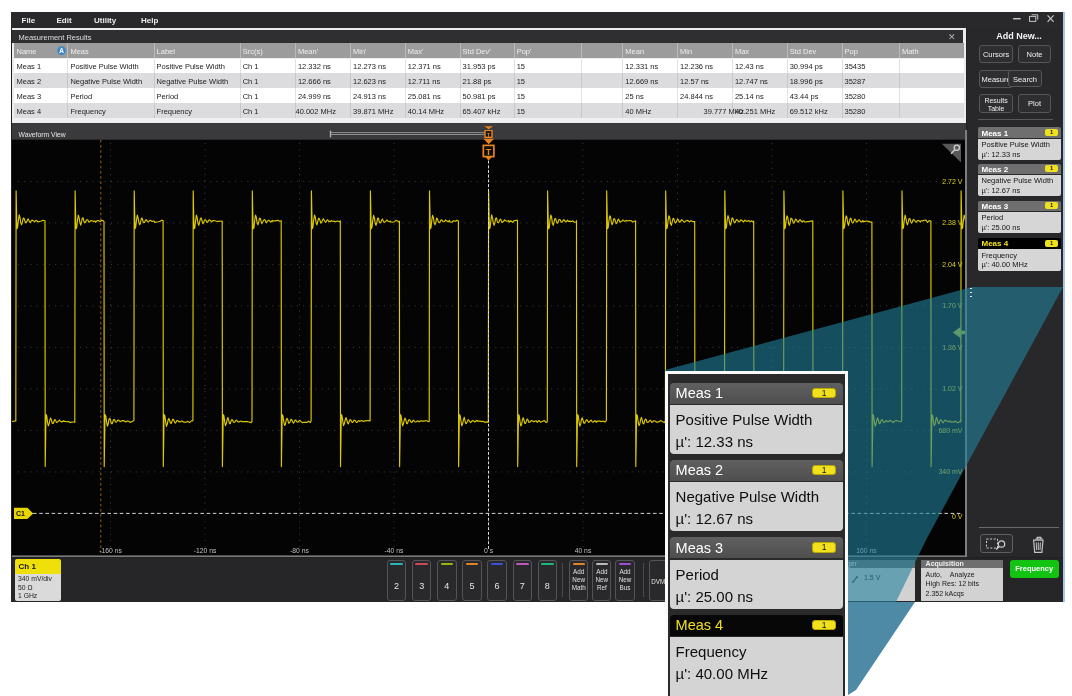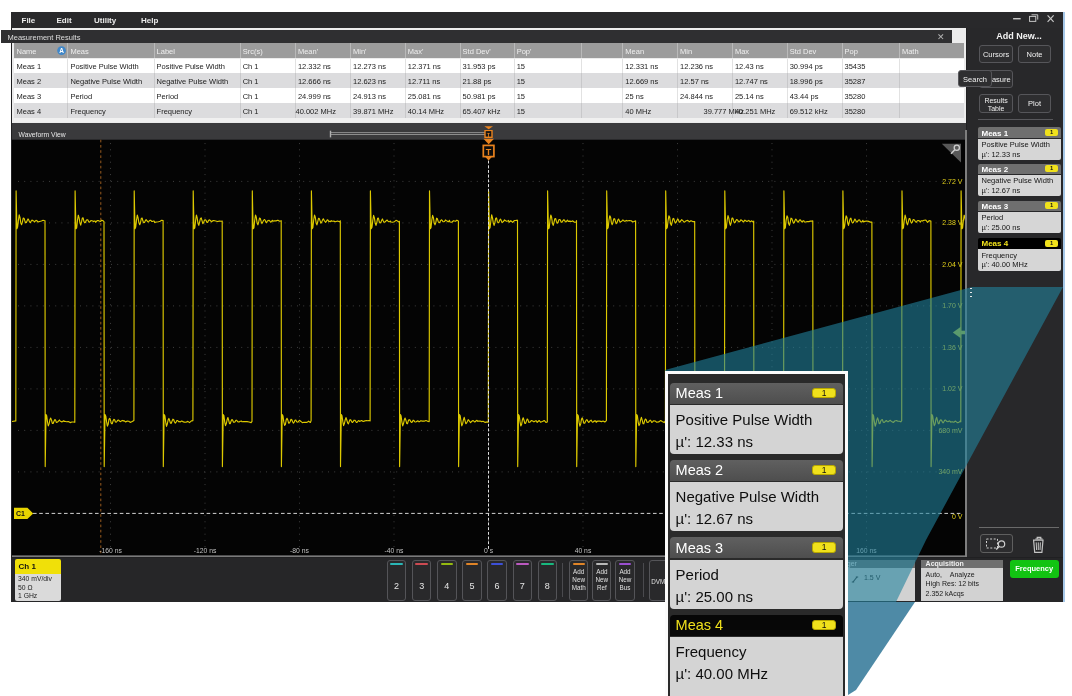--- a/index.html
+++ b/index.html
@@ -8,21 +8,21 @@
 #menubar { left:11px; top:12px; width:1052px; height:15.7px; background:#29292b; color:#ececec; font-size:8px; font-weight:bold; }
 #menubar span { position:absolute; top:4px; }
 #contentbg { left:11px; top:27.7px; width:1052px; height:574.3px; background:#202022; }
 #bluebord { left:1063px; top:12px; width:2px; height:590px; background:#a6c8e8; }
 
 
 #wctl { left:1000px; top:10px; width:60px; height:16px; }
 
 
 #mpanel { left:12px; top:28.3px; width:953.5px; height:94.4px; background:#ececec; }
-#mtitle { left:1px; top:29.9px; width:950.5px; height:13.4px; background:#2f2f31; color:#dedede; font-size:7.5px; }
+#mtitle { left:12px; top:29.9px; width:950.5px; height:13.4px; background:#2f2f31; color:#dedede; font-size:7.5px; }
 #mtitle span { position:absolute; left:6.5px; top:3.4px; }
 #mhead { left:13.5px; top:43.3px; width:950.5px; height:15.2px; background:#9c9c9c; color:#efefef; font-size:7.5px; }
 .hc { position:absolute; top:4px; }
 .hs { position:absolute; top:0; width:1px; height:15.2px; background:#b9b9b9; }
 #mbody { left:13.5px; top:58.5px; width:950.5px; height:59.6px; background:#fff; }
 .tr { position:absolute; left:0; width:950.5px; height:14.9px; font-size:7.5px; color:#1c1c1c; }
 .tr.even { background:#dcdcde; }
 .tc { position:absolute; top:3.8px; }
 .bs { position:absolute; top:0; width:1px; height:59.6px; background:rgba(150,150,152,0.28); }
 #mscroll { left:13.5px; top:118.1px; width:950.5px; height:4.4px; background:#f0f0f0; }
@@ -370,21 +370,21 @@
       <div class="h">Acquisition</div>
       <div class="b">Auto,&nbsp;&nbsp;&nbsp;&nbsp;Analyze<br>High Res: 12 bits<br>2.352 kAcqs</div>
     </div>
 <div class="abs" id="trigbtn">Frequency</div>
 
 <div class="abs" id="sidebar"></div>
 <div class="abs" id="addnew">Add New...</div>
 <div class="sbtn" style="left:979.1px;top:45.4px;width:34px;height:18.1px;line-height:18.1px">Cursors</div>
 <div class="sbtn" style="left:1017.6px;top:45.4px;width:33.9px;height:18.1px;line-height:18.1px">Note</div>
 <div class="sbtn" style="left:979.1px;top:70.2px;width:34px;height:18.1px;line-height:18.1px">Measure</div>
-<div class="sbtn" style="left:958px;top:70.2px;width:33.9px;height:17px;line-height:18.1px">Search</div>
+<div class="sbtn" style="left:1008px;top:70.2px;width:33.9px;height:17px;line-height:18.1px">Search</div>
 <div class="sbtn" style="left:979.1px;top:94.4px;width:34px;height:18.8px;font-size:7px;line-height:8.6px;padding-top:1.2px">Results<br>Table</div>
 <div class="sbtn" style="left:1017.6px;top:94.4px;width:33.9px;height:18.8px;line-height:18.8px">Plot</div>
 <div class="abs" id="sbsep1"></div>
 <div class="sbadge" style="top:127.4px">
       <div class="sbh">
         <span>Meas 1</span>
         <b>1</b>
       </div>
       <div class="sbb">Positive Pulse Width<br>µ': 12.33 ns</div>
     </div>

